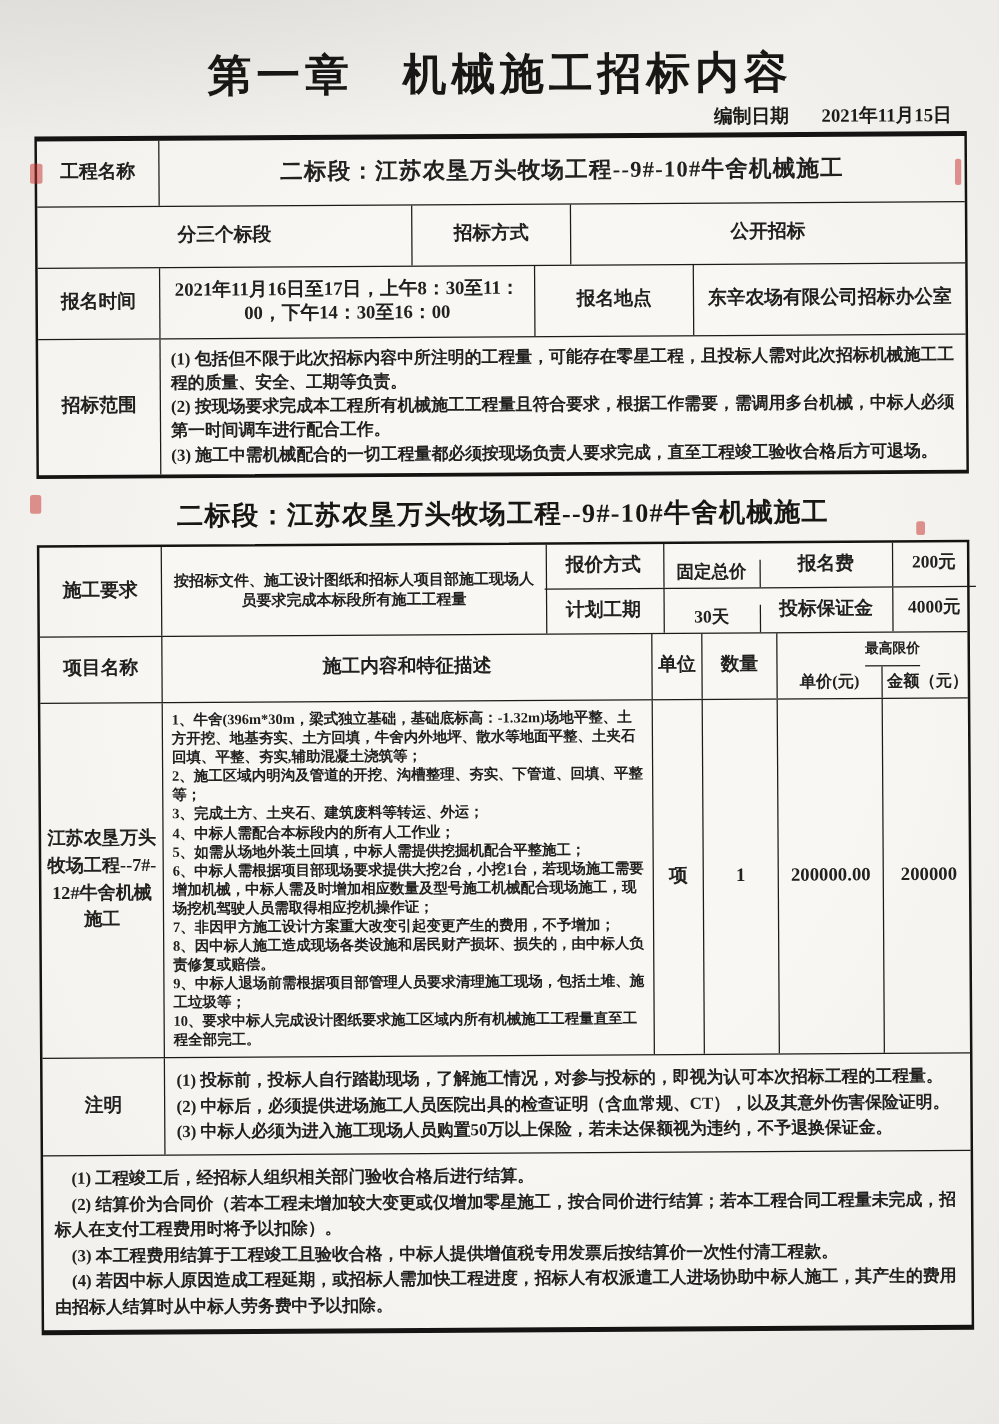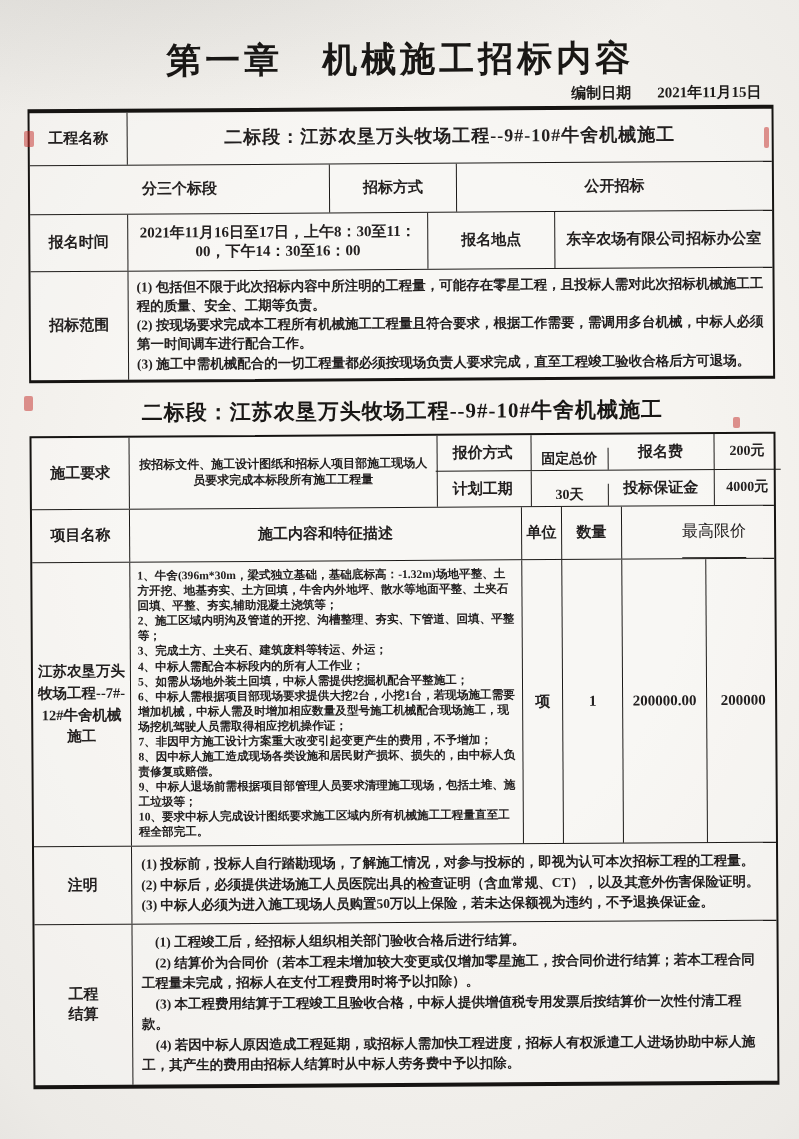--- a/index.html
+++ b/index.html
@@ -82,21 +82,21 @@
     font-weight:700;font-size:15px;padding:2px;}
   .subgrid .sc:last-child{border-right:none;}
   .sc.w-q1{width:96px;flex:none;}
   .sc.w-q2{width:77px;flex:none;font-size:14px;margin-top:13px;}
   .sc.w-q3{width:106px;flex:none;}
   .sc.w-q4{width:66px;flex:none;font-size:14px;}
   .h-reqrow{min-height:58px;}
   .h-hdr{min-height:52px;}
   .mpblock{width:156px;flex:none;display:flex;flex-direction:column;padding:0;border-right:none;}
   .mpblock .mp-top{flex:1 1 50%;display:flex;align-items:center;justify-content:center;
-    border-bottom:1.7px solid #1d1b19;font-weight:400;font-size:16px;margin-left:28px;}
+    border-bottom:1.7px solid #1d1b19;font-weight:700;font-size:11px;margin-left:28px;}
   .mpblock .mp-bot{flex:1 1 50%;display:flex;}
   .mpblock .mp-bot div{box-sizing:border-box;display:flex;align-items:center;justify-content:center;
     font-weight:700;font-size:13px;}
   .mpblock .mp-price{width:84px;flex:none;border-right:1.7px solid #1d1b19;}
   .mpblock .mp-amt{width:72px;flex:none;}
   .itemname{font-size:14.5px;word-break:break-all;line-height:1.5;padding:6px 5px;}
   .itemdesc{font-size:11.6px;line-height:1.3;padding:6px 7px;text-align:left;}
   .numcell{font-size:15px;}
   .notetext{font-size:13.5px;line-height:1.5;padding:8px 9px;text-align:left;}
   .settletext{font-size:13.5px;line-height:1.52;padding:8px 9px;text-align:left;}
@@ -168,20 +168,24 @@
         </div>
       </div>
 
       <div class="tr h-hdr">
         <div class="td w-lbl">项目名称</div>
         <div class="td w-desc">施工内容和特征描述</div>
         <div class="td w-unit">单位</div>
         <div class="td w-qty">数量</div>
         <div class="td mpblock">
           <div class="mp-top">最高限价</div>
+          <div class="mp-bot">
+            <div class="mp-price">单价(元)</div>
+            <div class="mp-amt">金额（元）</div>
+          </div>
         </div>
       </div>
 
       <div class="tr">
         <div class="td w-lbl itemname">江苏农垦万头牧场工程--7#-12#牛舍机械施工</div>
         <div class="td w-desc pre itemdesc">1、牛舍(396m*30m，梁式独立基础，基础底标高：-1.32m)场地平整、土方开挖、地基夯实、土方回填，牛舍内外地坪、散水等地面平整、土夹石回填、平整、夯实,辅助混凝土浇筑等；
 2、施工区域内明沟及管道的开挖、沟槽整理、夯实、下管道、回填、平整等；
 3、完成土方、土夹石、建筑废料等转运、外运；
 4、中标人需配合本标段内的所有人工作业；
 5、如需从场地外装土回填，中标人需提供挖掘机配合平整施工；
@@ -197,23 +201,20 @@
       </div>
 
       <div class="tr">
         <div class="td w-lbl">注明</div>
         <div class="td grow pre notetext">(1) 投标前，投标人自行踏勘现场，了解施工情况，对参与投标的，即视为认可本次招标工程的工程量。
 (2) 中标后，必须提供进场施工人员医院出具的检查证明（含血常规、CT），以及其意外伤害保险证明。
 (3) 中标人必须为进入施工现场人员购置50万以上保险，若未达保额视为违约，不予退换保证金。</div>
       </div>
 
       <div class="tr">
-        <div class="td w-lbl">
-            <span class="lbl-2col">工程结算</span>
-          </div>
         <div class="td grow pre settletext">　(1) 工程竣工后，经招标人组织相关部门验收合格后进行结算。
 　(2) 结算价为合同价（若本工程未增加较大变更或仅增加零星施工，按合同价进行结算；若本工程合同工程量未完成，招标人在支付工程费用时将予以扣除）。
 　(3) 本工程费用结算于工程竣工且验收合格，中标人提供增值税专用发票后按结算价一次性付清工程款。
 　(4) 若因中标人原因造成工程延期，或招标人需加快工程进度，招标人有权派遣工人进场协助中标人施工，其产生的费用由招标人结算时从中标人劳务费中予以扣除。</div>
       </div>
 
     </div>
   </div>
 
   <div class="seal s1"></div>

